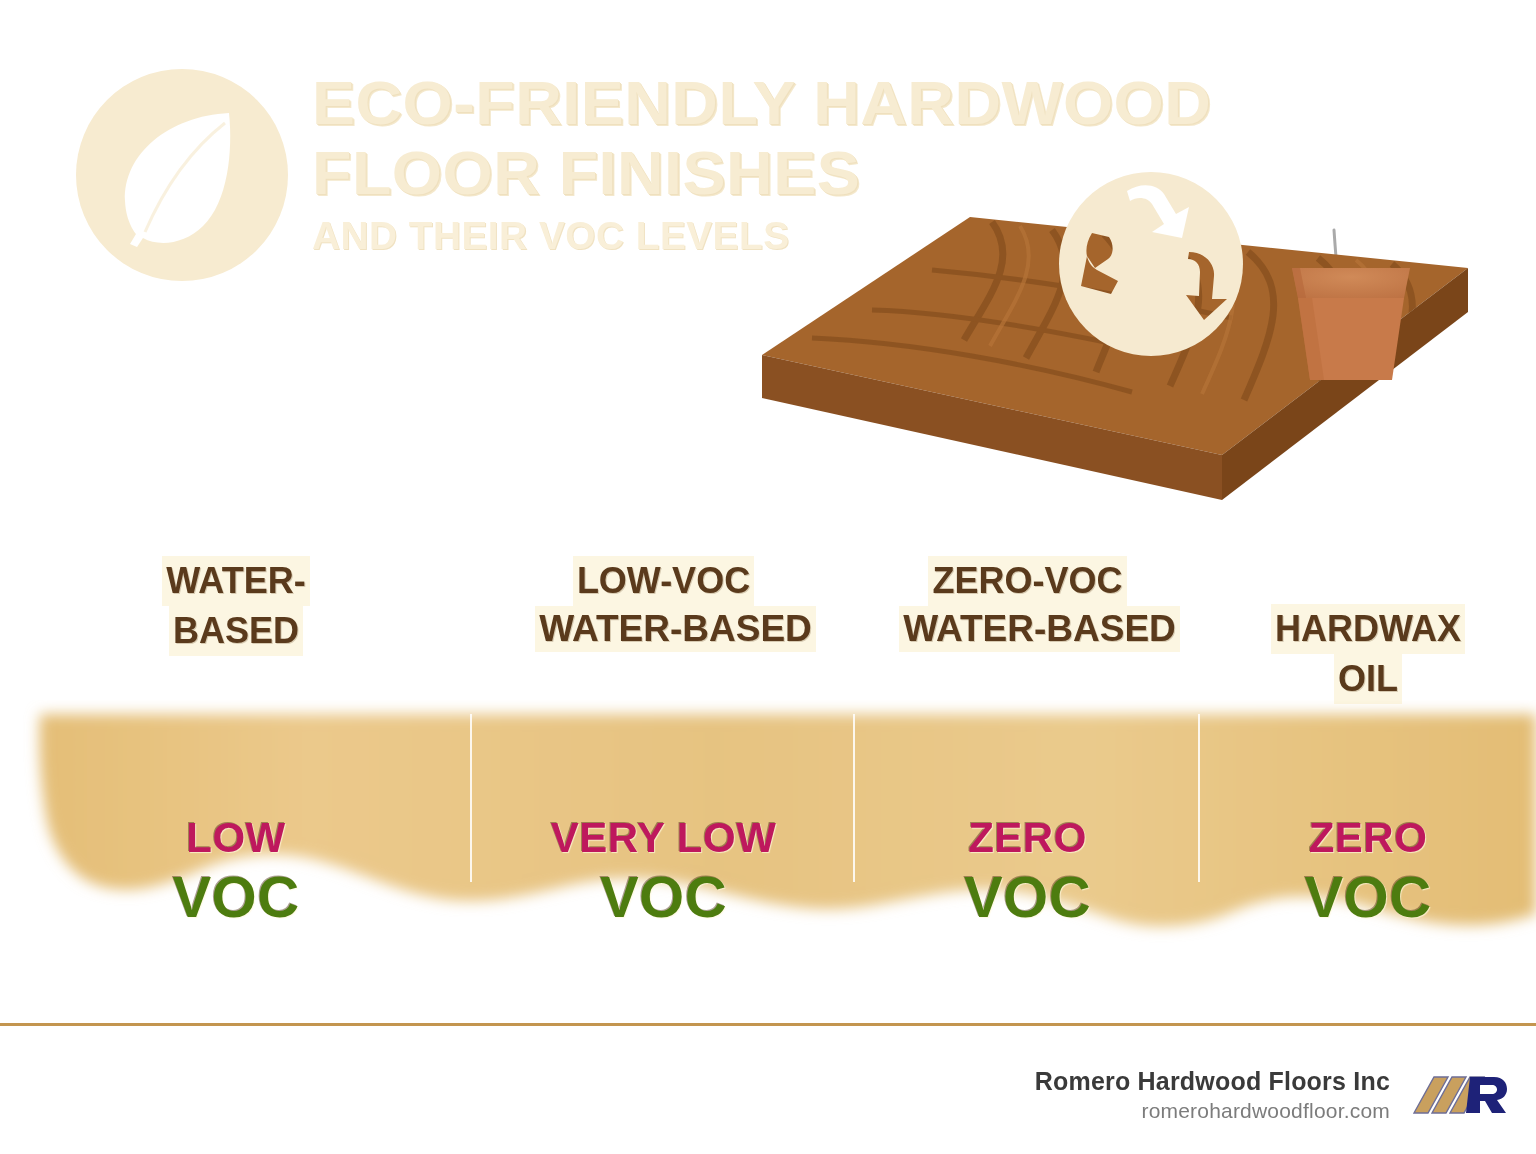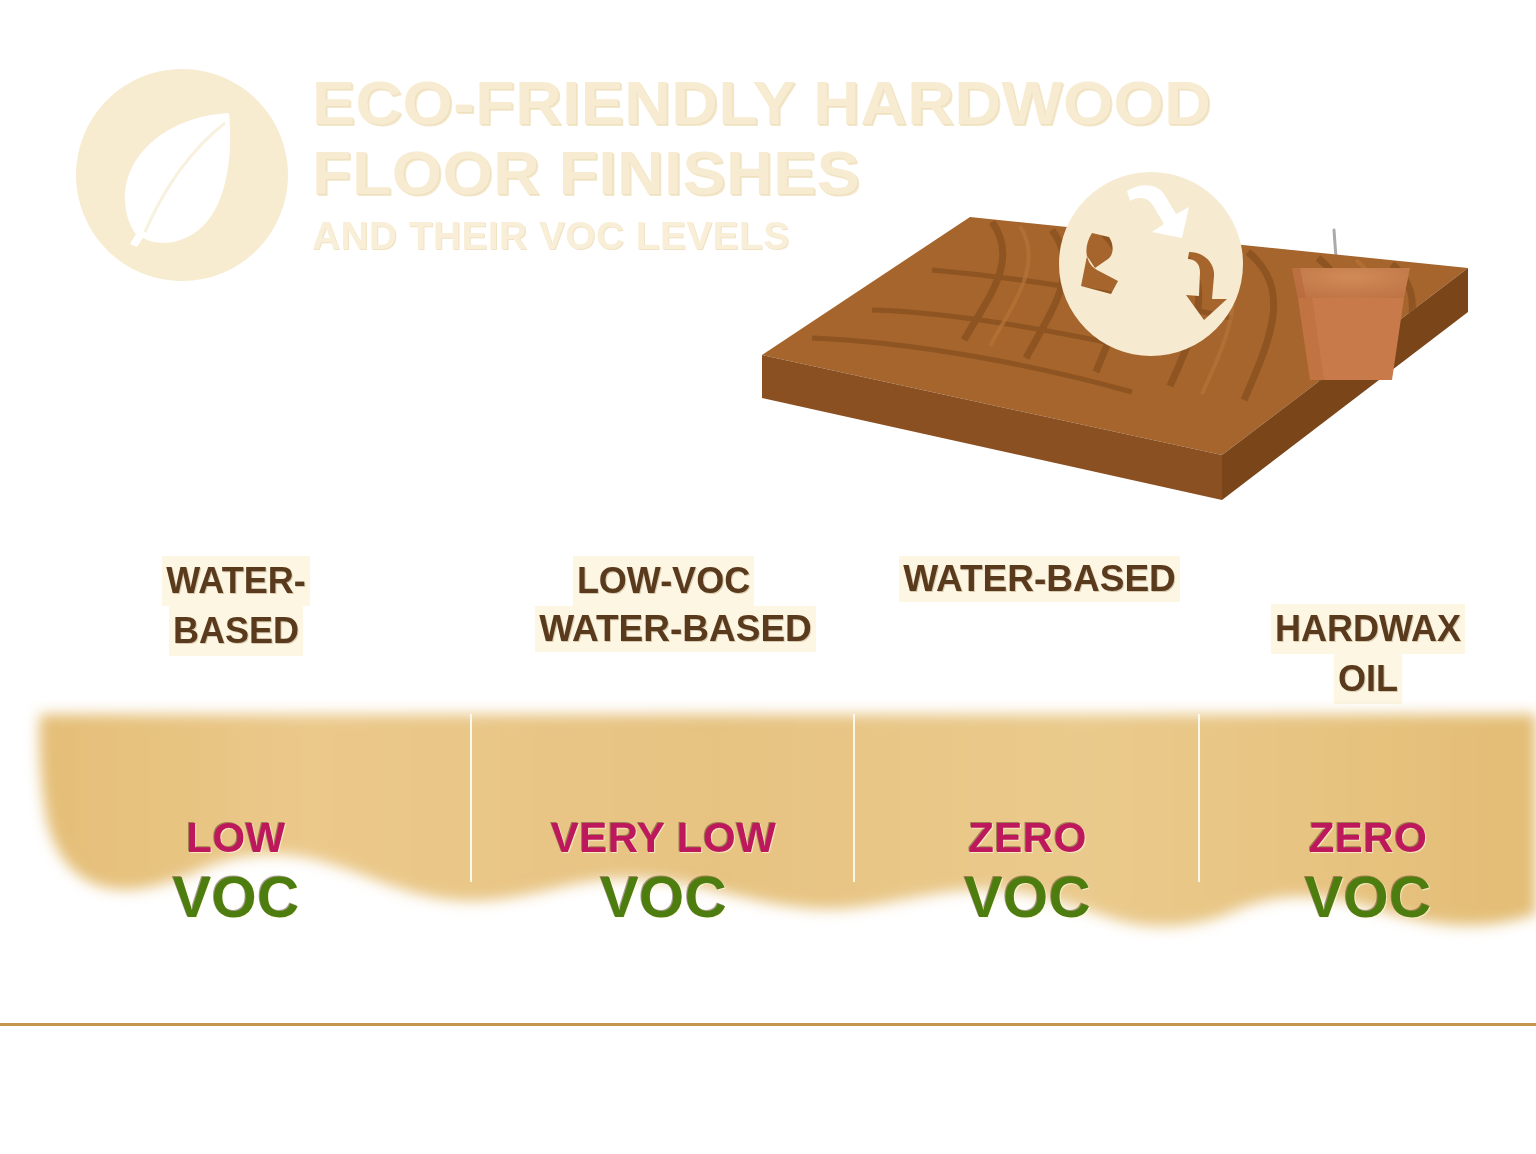--- a/index.html
+++ b/index.html
@@ -304,20 +304,21 @@
       <span class="hl-big">WATER-</span>
       <span class="hl-big">BASED</span>
     </div>
 
     <div class="col-head c2">
       <span class="hl-big">LOW-VOC</span>
       <span class="hl-small">WATER-BASED</span>
     </div>
 
     <div class="col-head c3">
+      <span class="hl-big">ZERO-VOC</span>
       <span class="hl-small">WATER-BASED</span>
     </div>
 
     <div class="col-head c4">
       <span class="hl-big">HARDWAX</span>
       <span class="hl-big">OIL</span>
     </div>
   </div>
 
   <div class="band-wrap">
@@ -374,14 +375,33 @@
     </div>
 
     <div class="cell c4">
       <span class="lvl-top">ZERO</span>
       <span class="lvl-bot">VOC</span>
     </div>
   </div>
 
   <div class="footer-rule"></div>
 
+  <div class="footer">
+    <div class="footer-text">
+      <div class="brand-name">Romero Hardwood Floors Inc</div>
+      <div class="brand-site">romerohardwoodfloor.com</div>
+    </div>
+    <div class="brand-logo">
+      <svg width="100" height="56" viewBox="0 0 100 56" aria-hidden="true">
+
+        <g>
+          <polygon points="6,46 26,10 40,10 20,46" fill="#C9A05E" stroke="#6E6E96" stroke-width="1.4"></polygon>
+          <polygon points="24,46 44,10 58,10 38,46" fill="#C9A05E" stroke="#6E6E96" stroke-width="1.4"></polygon>
+          <polygon points="42,46 62,10 76,10 56,46" fill="#C9A05E" stroke="#6E6E96" stroke-width="1.4"></polygon>
+        </g>
+
+        <path d="M62,10 L86,10 C95,10 99,16 99,22 C99,28 95,32 89,33 L98,46 L84,46 L77,34 L72,34 L72,46 L58,46 Z
+                 M72,18 L72,27 L84,27 C87,27 89,25 89,22.5 C89,20 87,18 84,18 Z" fill="#1E2278"></path>
+      </svg>
+    </div>
+  </div>
 
 </div>
 
 </body></html>

